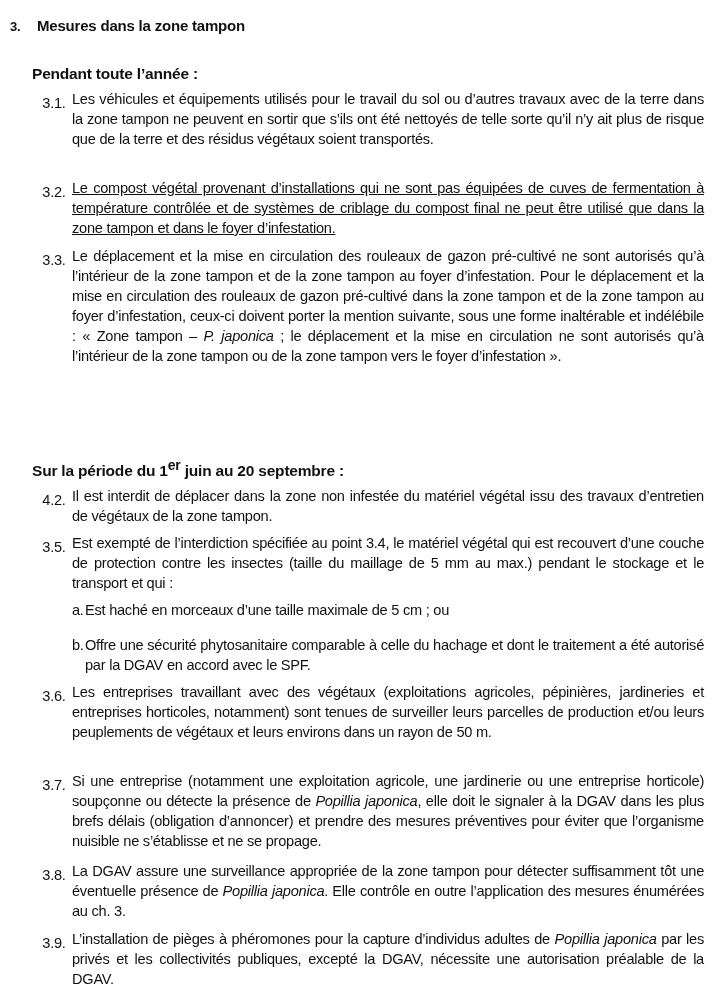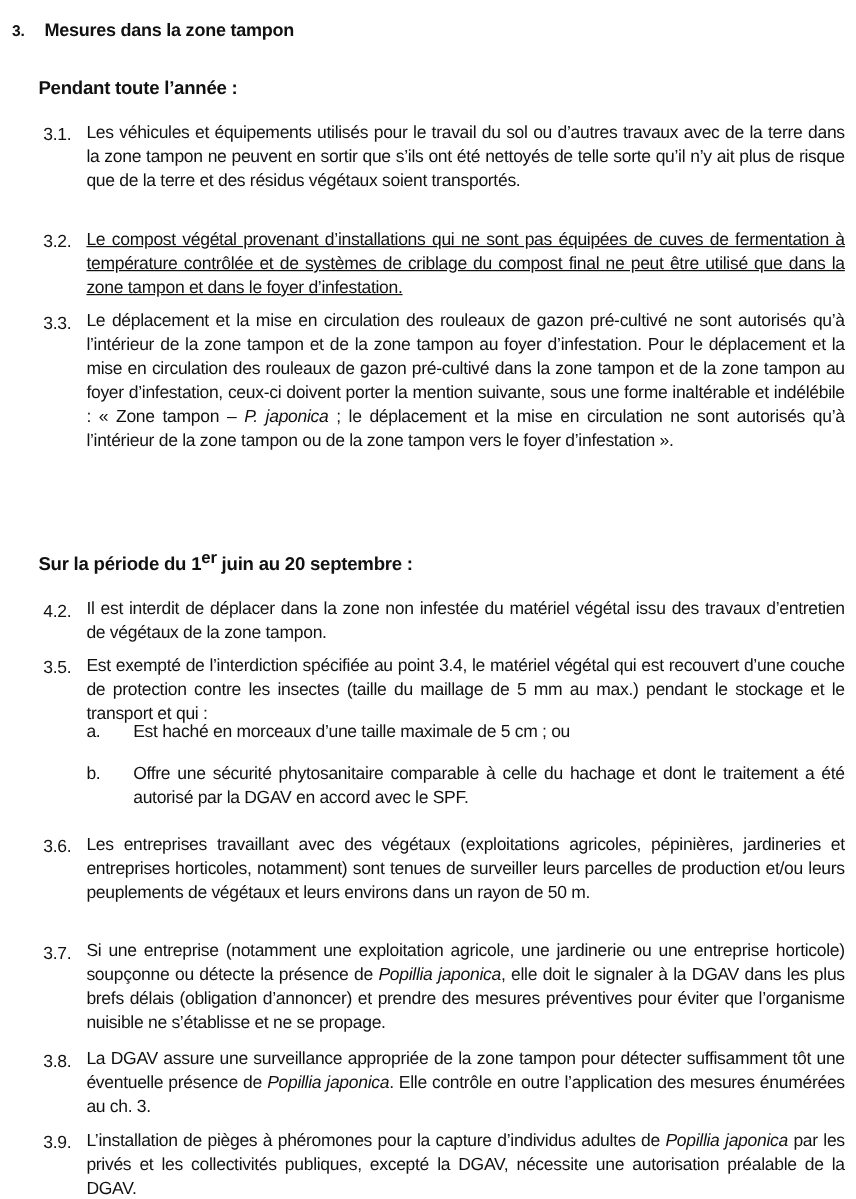--- a/index.html
+++ b/index.html
@@ -15,31 +15,31 @@
   .sub {
     position: absolute; left: 32px;
     font-size: 15.5px; font-weight: bold; letter-spacing: -0.2px;
   }
   .sub sup { font-size: 14px; vertical-align: 6px; line-height: 0; }
   .item {
     position: absolute; left: 36px; width: 668px;
     font-size: 14.6px; line-height: 20px; letter-spacing: -0.25px;
   }
   .item .lbl {
-    position: absolute; left: 0; top: 14px; width: 36px;
+    position: absolute; left: 0; top: 4px; width: 36px; text-align: center;
   }
   .item .txt {
-    display: block; margin-left: 36px; text-align: justify; margin-top: 12px;
+    display: block; margin-left: 36px; text-align: justify;
   }
   .sublist-item {
     position: absolute; left: 72px; width: 632px;
     font-size: 14.6px; line-height: 20px; letter-spacing: -0.25px;
   }
   .sublist-item .lbl { position: absolute; left: 0; top: 0; width: 22px; }
-  .sublist-item .txt { display: block; margin-left: 39px; text-align: justify; }
+  .sublist-item .txt { display: block; margin-left: 13px; text-align: justify; }
   em { font-style: italic; }
 </style>
 </head>
 <body>
 
 <div class="h1">
   <span class="num">3.</span><span>Mesures dans la zone tampon</span>
 </div>
 
 <div class="sub" style="top:65px;">Pendant toute l’année :</div>

